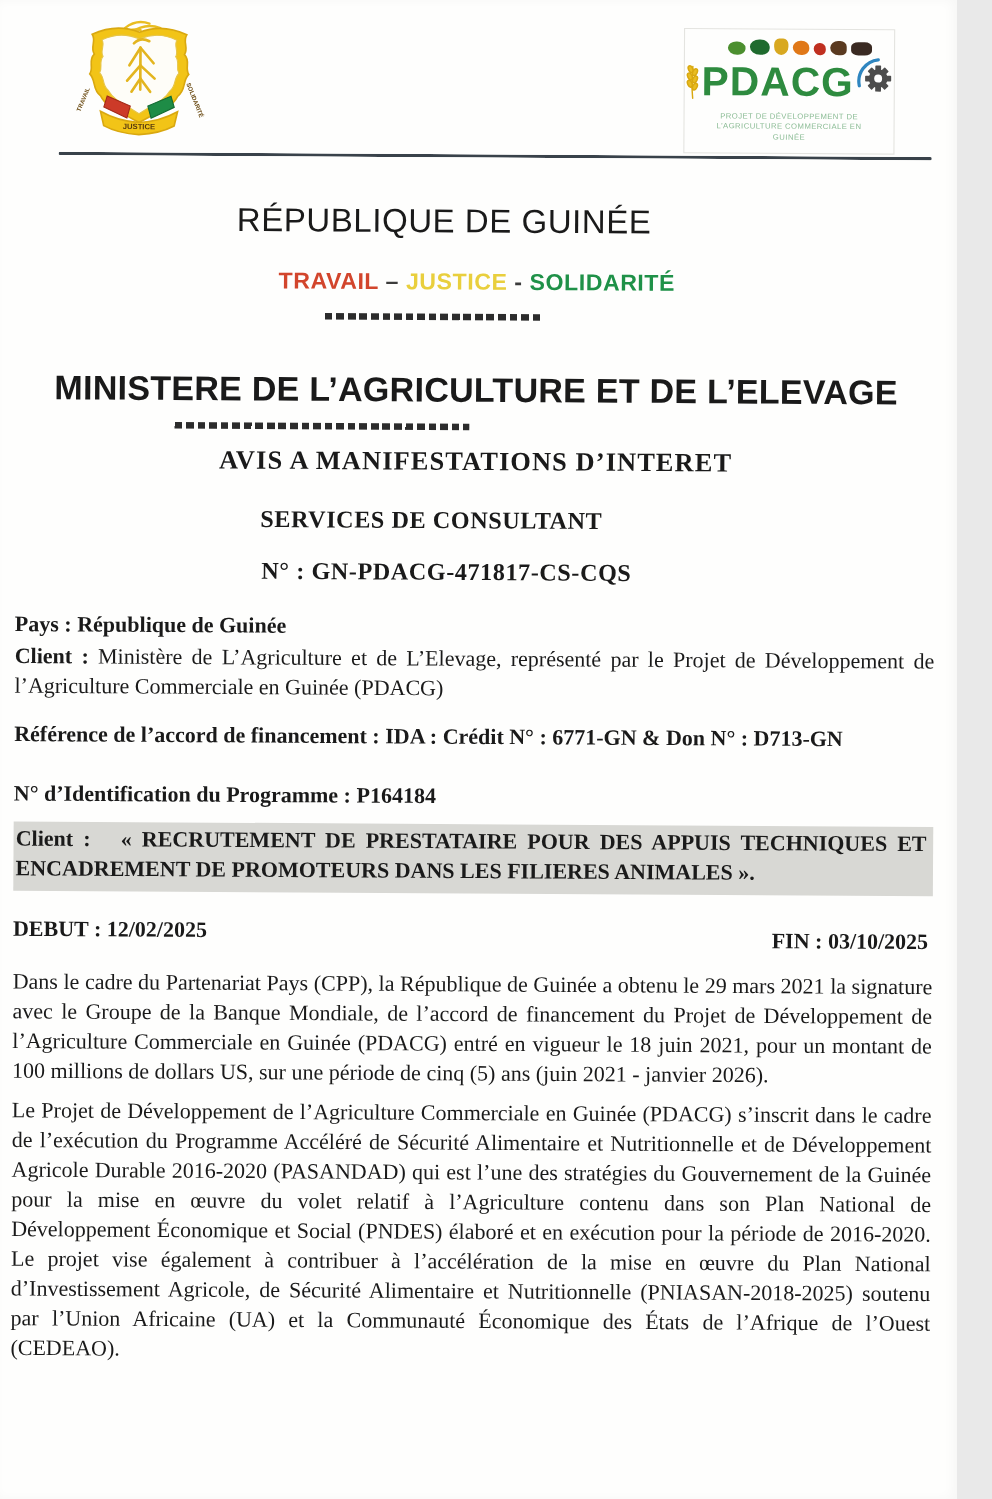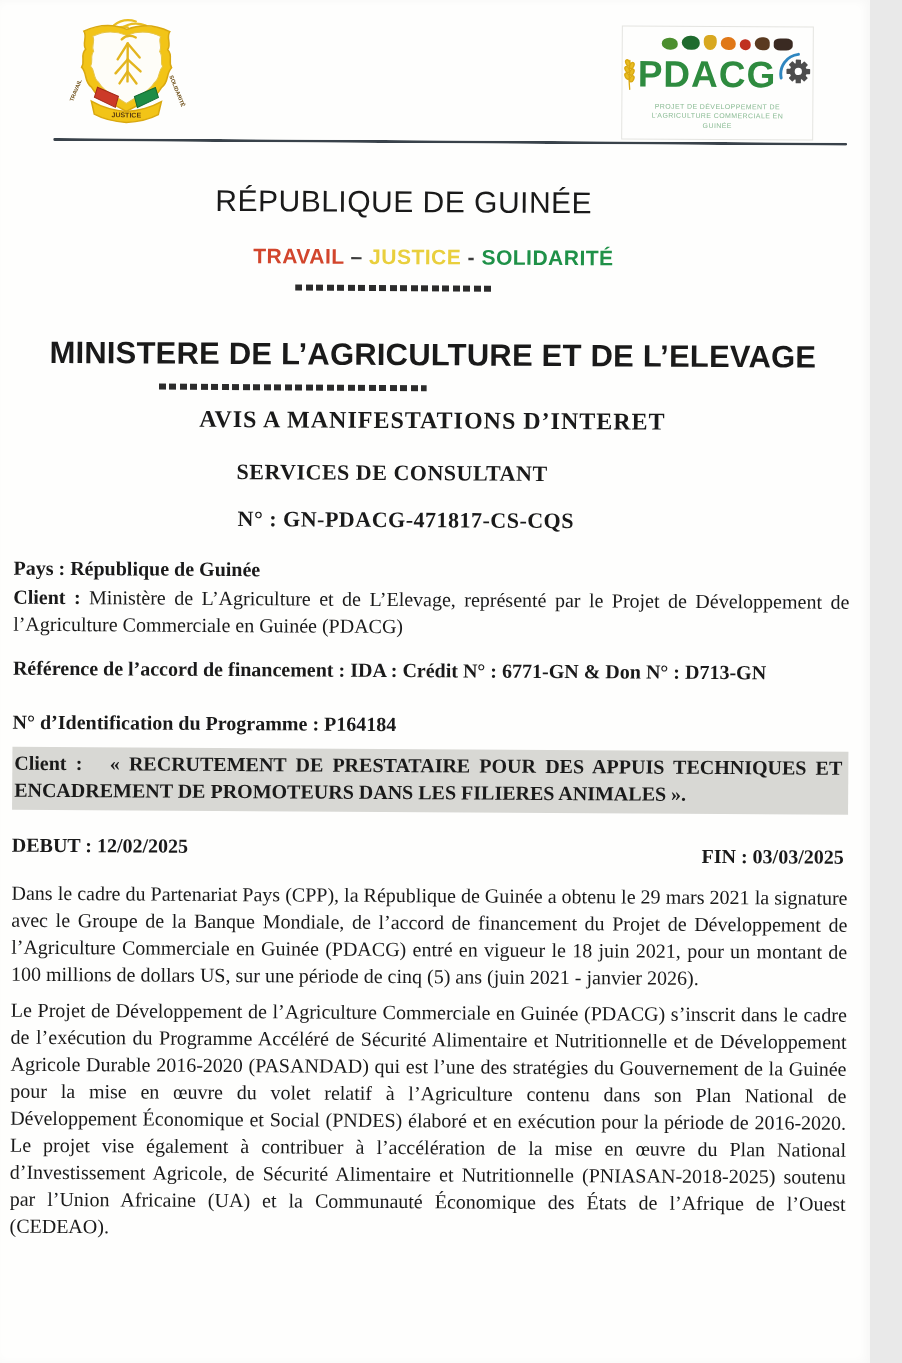--- a/index.html
+++ b/index.html
@@ -178,21 +178,21 @@
     <p class="body-text client"><span class="b">Client :</span> <span>Ministère de L’Agriculture et de L’Elevage, représenté par le Projet de Développement de l’Agriculture Commerciale en Guinée (PDACG)</span></p>
 
     <p class="body-text financing">Référence de l’accord de financement : IDA : Crédit N° : 6771-GN &amp; Don N° : D713-GN</p>
 
     <p class="program">N° d’Identification du Programme : P164184</p>
 
     <p class="body-text titre"><span>Client :</span>&nbsp;&nbsp;&nbsp;<span>« RECRUTEMENT DE PRESTATAIRE POUR DES APPUIS TECHNIQUES ET ENCADREMENT DE PROMOTEURS DANS LES FILIERES ANIMALES ».</span></p>
 
     <div class="dates-row">
       <span class="debut">DEBUT : 12/02/2025</span>
-      <span class="fin">FIN : 03/03/2025</span>
+      <span class="fin">FIN : 03/10/2025</span>
     </div>
 
     <p class="body-text para1">Dans le cadre du Partenariat Pays (CPP), la République de Guinée a obtenu le 29 mars 2021 la signature avec le Groupe de la Banque Mondiale, de l’accord de financement du Projet de Développement de l’Agriculture Commerciale en Guinée (PDACG) entré en vigueur le 18 juin 2021, pour un montant de 100 millions de dollars US, sur une période de cinq (5) ans (juin 2021 - janvier 2026).</p>
 
     <p class="body-text para2">Le Projet de Développement de l’Agriculture Commerciale en Guinée (PDACG) s’inscrit dans le cadre de l’exécution du Programme Accéléré de Sécurité Alimentaire et Nutritionnelle et de Développement Agricole Durable 2016-2020 (PASANDAD) qui est l’une des stratégies du Gouvernement de la Guinée pour la mise en œuvre du volet relatif à l’Agriculture contenu dans son Plan National de Développement Économique et Social (PNDES) élaboré et en exécution pour la période de 2016-2020. Le projet vise également à contribuer à l’accélération de la mise en œuvre du Plan National d’Investissement Agricole, de Sécurité Alimentaire et Nutritionnelle (PNIASAN-2018-2025) soutenu par l’Union Africaine (UA) et la Communauté Économique des États de l’Afrique de l’Ouest (CEDEAO).</p>
   </div>
 
  </div>
 </div>
 

